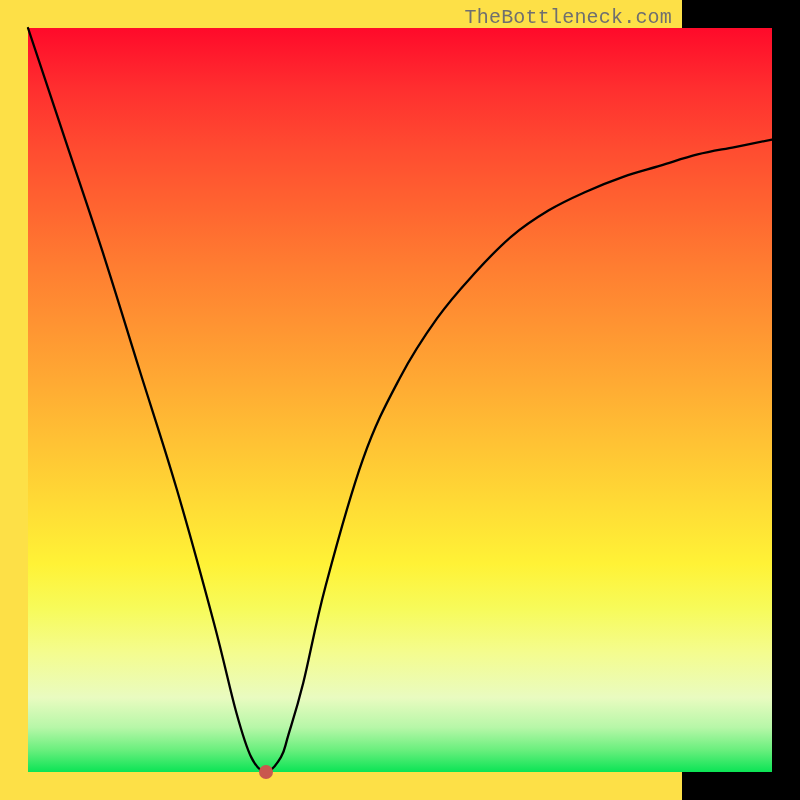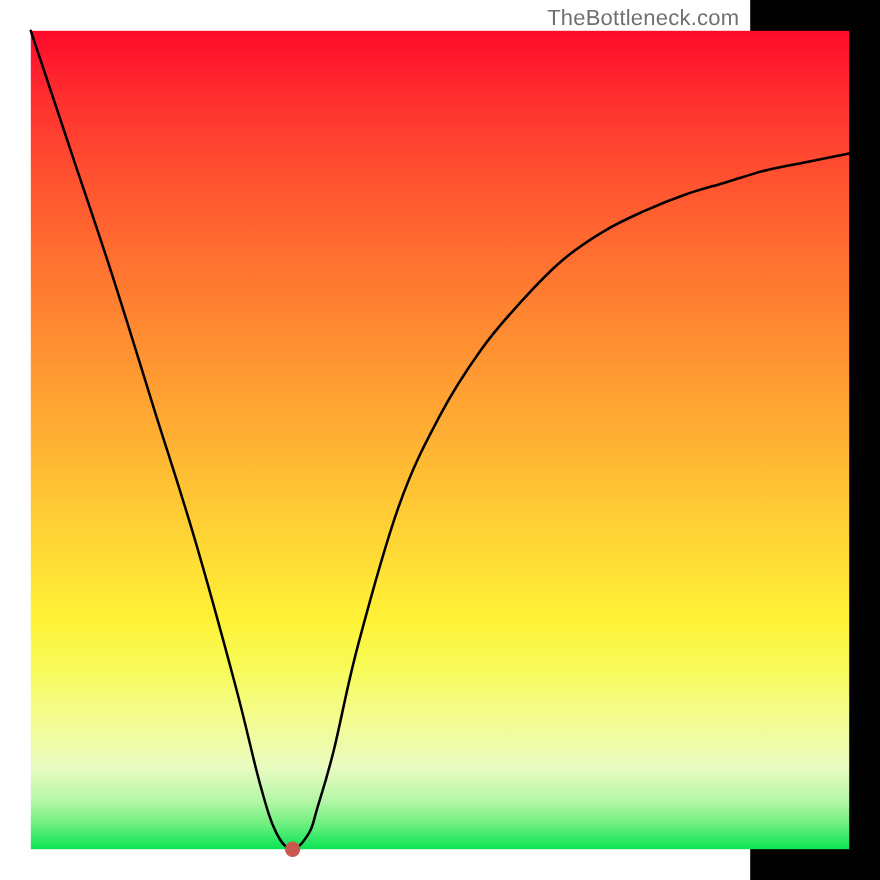--- a/index.html
+++ b/index.html
@@ -8,21 +8,22 @@
     width: 800px;
     height: 800px;
     background: #000;
     font-family: Arial, Helvetica, sans-serif;
     overflow: hidden;
   }
   .frame {
     position: relative;
     width: 682px;
     height: 800px;
-    background: #ffffff;
+    background: #fde047;
+    font-family: Liberation Mono, monospace;
   }
   .plot-area {
     position: absolute;
     left: 28px;
     top: 28px;
     width: 744px;
     height: 744px;
     
     background: linear-gradient(to bottom,
       #ff0a2a 0%,

